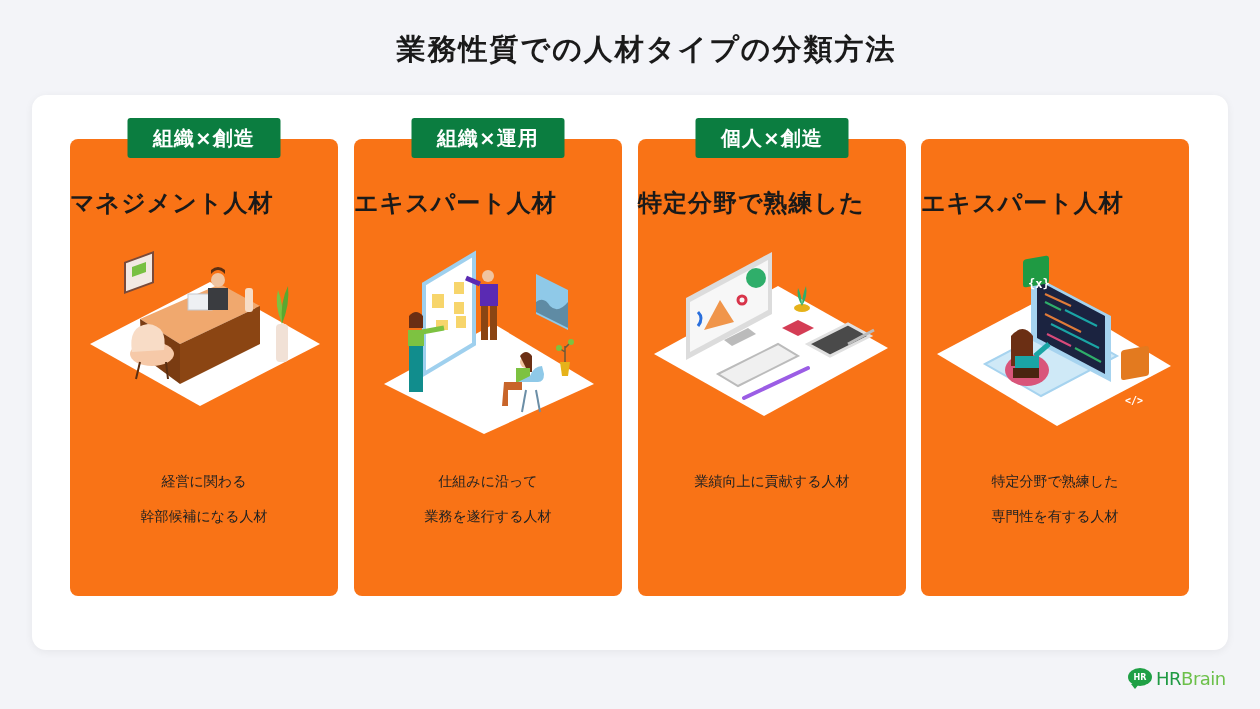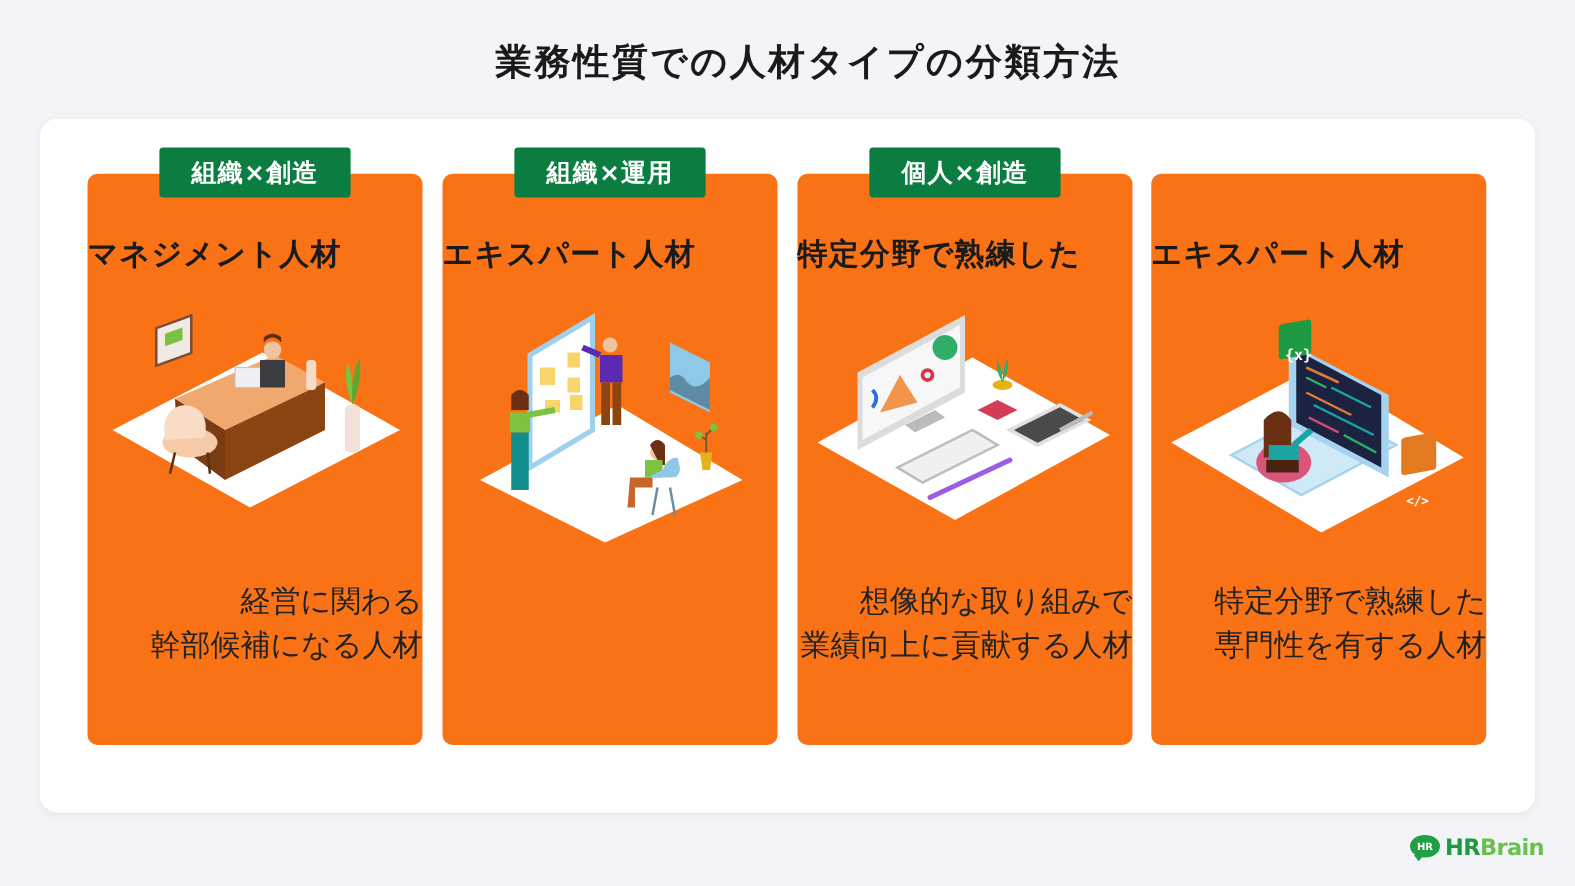--- a/index.html
+++ b/index.html
@@ -32,36 +32,36 @@
   }
   .type-title {
     position: absolute; top: 48px; left: 0; width: 100%;
     font-size: 24px; font-weight: bold; letter-spacing: 1px;
   }
   .illus {
     position: absolute; top: 105px; left: 10px; width: 248px; height: 190px;
   }
   .desc {
     position: absolute; top: 325px; left: 0; width: 100%;
-    text-align: right; font-size: 24px; line-height: 35px; color: #222;
+    text-align: center; font-size: 14px; line-height: 35px; color: #222;
   }
   .logo {
     position: absolute; left: 1128px; top: 668px; display: flex; align-items: flex-start; gap: 4px;
   }
   .logo-bubble {
     width: 24px; height: 18px; background: #1fa045; border-radius: 50%;
     color: #fff; font-size: 8px; font-weight: bold;
     display: flex; align-items: center; justify-content: center; position: relative;
   }
   .logo-bubble::after {
     content: ""; position: absolute; left: 3px; bottom: -3px;
     border-left: 4px solid transparent; border-right: 4px solid transparent;
     border-top: 5px solid #1fa045;
   }
-  .logo-text { font-size: 18px; font-weight: bold; letter-spacing: -0.5px; }
+  .logo-text { font-size: 18px; font-weight: normal; letter-spacing: -0.5px; }
   .logo-hr { color: #1f9a43; }
   .logo-brain { color: #6cc04a; }
 </style>
 </head>
 <body>
 
 <div class="page-title">業務性質での人材タイプの分類方法</div>
 
 <div class="outer-card"></div>
 
@@ -122,20 +122,24 @@
     <path d="M152,124 h14 v14 h-14z" fill="#7dc241"></path>
     <path d="M154,138 h20 q6,0 6,-8 l-2,-8 q-8,0 -12,10z" fill="#8fc9e8"></path>
     <path d="M140,138 h18 v8 h-14 v16 h-6z" fill="#c8652a"></path>
     <line x1="162" y1="146" x2="158" y2="168" stroke="#6b8ea6" stroke-width="2"></line>
     <line x1="172" y1="146" x2="176" y2="168" stroke="#6b8ea6" stroke-width="2"></line>
     <path d="M196,118 h10 l-2,14 h-6z" fill="#e6b21a"></path>
     <path d="M201,118 v-16 M201,108 l-6,-4 M201,104 l6,-6" stroke="#6b5a3a" stroke-width="1.5"></path>
     <circle cx="195" cy="104" r="3" fill="#7dc241"></circle>
     <circle cx="207" cy="98" r="3" fill="#7dc241"></circle>
   </svg>
+  <div class="desc">
+    <div>仕組みに沿って</div>
+    <div>業務を遂行する人材</div>
+  </div>
 </div>
 
 <div class="type-card" style="left:638px;">
   <div class="badge">個人×創造</div>
   <div class="type-title">特定分野で熟練した</div>
   <svg class="illus" viewBox="0 0 248 190">
     <polygon points="6,110 130,42 240,104 116,172" fill="#ffffff"></polygon>
     <polygon points="38,54 124,8 124,70 38,116" fill="#dcdcdc"></polygon>
     <polygon points="42,58 120,16 120,66 42,108" fill="#f7f7f7"></polygon>
     <circle cx="108" cy="34" r="10" fill="#2fae6a"></circle>
@@ -145,21 +149,20 @@
     <polygon points="76,96 100,84 108,90 84,102" fill="#bbbbbb"></polygon>
     <polygon points="70,130 130,100 150,112 90,142" fill="#f0f0f0" stroke="#bbbbbb" stroke-width="2"></polygon>
     <line x1="96" y1="154" x2="160" y2="124" stroke="#9b5de5" stroke-width="4" stroke-linecap="round"></line>
     <polygon points="134,84 150,76 166,84 150,92" fill="#d43d55"></polygon>
     <polygon points="160,100 200,80 222,92 182,112" fill="#4a4a4a" stroke="#e0e0e0" stroke-width="3"></polygon>
     <line x1="200" y1="100" x2="226" y2="86" stroke="#bbbbbb" stroke-width="3"></line>
     <ellipse cx="154" cy="64" rx="8" ry="4" fill="#e6b21a"></ellipse>
     <path d="M154,62 q-6,-10 -4,-18 q4,8 4,18z M154,62 q6,-10 4,-20 q-4,10 -4,20z" fill="#2fae6a"></path>
   </svg>
   <div class="desc">
-    <div>想像的な取り組みで</div>
     <div>業績向上に貢献する人材</div>
   </div>
 </div>
 
 <div class="type-card" style="left:921px;">
   <div class="type-title">エキスパート人材</div>
   <svg class="illus" viewBox="0 0 248 190">
     <polygon points="6,110 120,50 240,122 126,182" fill="#ffffff"></polygon>
     <polygon points="54,120 130,80 186,112 110,152" fill="#cfe9f7" stroke="#a6d3ef" stroke-width="2"></polygon>
     <polygon points="100,30 180,72 180,138 100,96" fill="#a6d3ef"></polygon>

